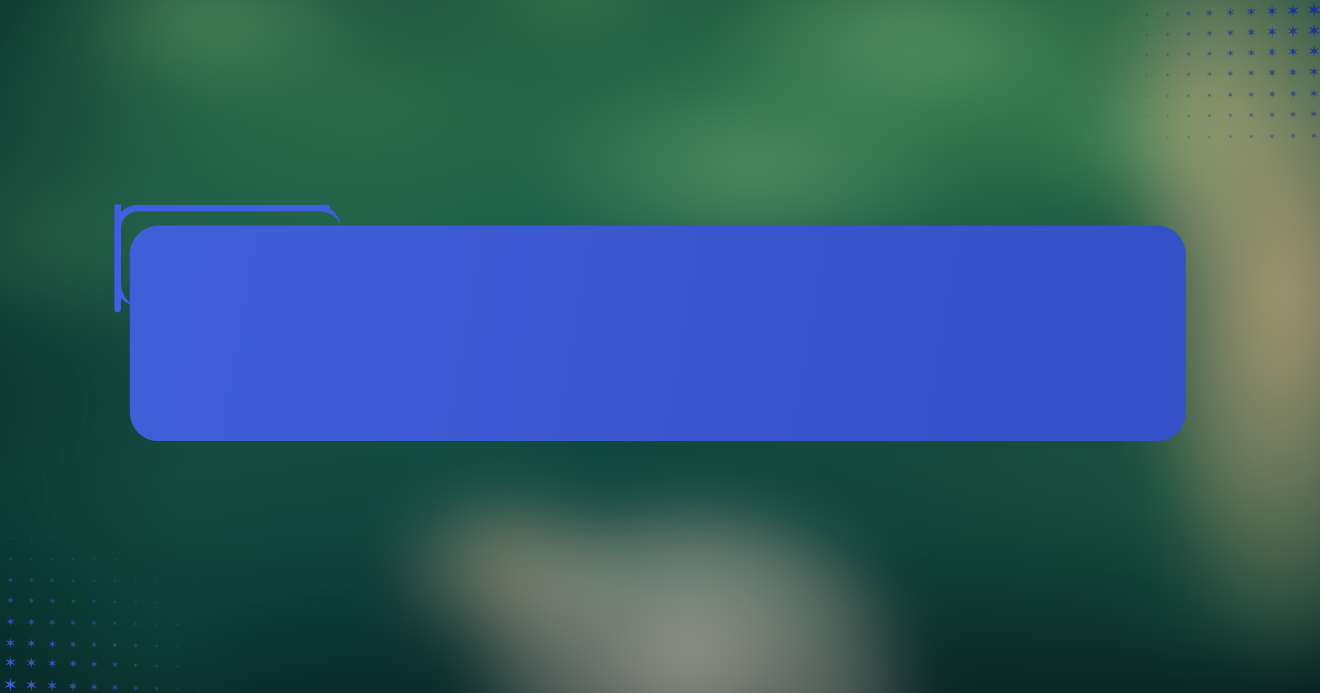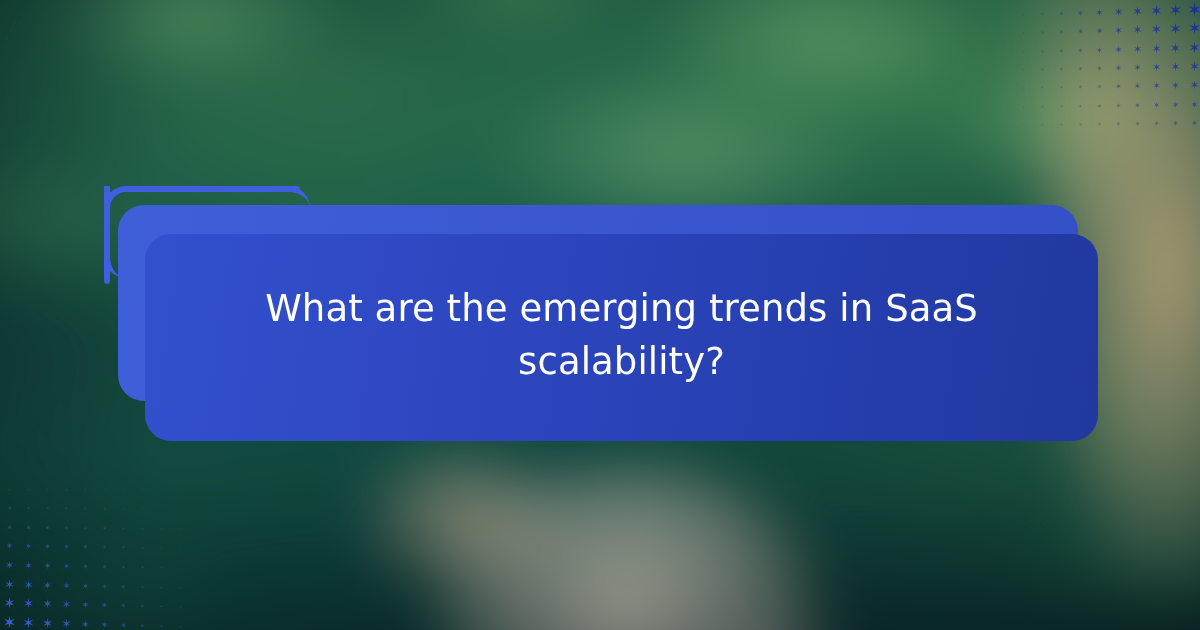--- a/index.html
+++ b/index.html
@@ -129,17 +129,14 @@
       <span class="row" style="height: 19px;"><span class="st" style="width: 19px; height: 19px; line-height: 19px; font-size: 12.7px; color: rgb(63, 99, 232); opacity: 0.75;">✶</span><span class="st" style="width: 19px; height: 19px; line-height: 19px; font-size: 11.6px; color: rgb(63, 99, 232); opacity: 0.7;">✶</span><span class="st" style="width: 19px; height: 19px; line-height: 19px; font-size: 10.5px; color: rgb(63, 99, 232); opacity: 0.65;">✶</span><span class="st" style="width: 19px; height: 19px; line-height: 19px; font-size: 9.5px; color: rgb(63, 99, 232); opacity: 0.6;">✶</span><span class="st" style="width: 19px; height: 19px; line-height: 19px; font-size: 8.4px; color: rgb(63, 99, 232); opacity: 0.55;">✶</span><span class="st" style="width: 19px; height: 19px; line-height: 19px; font-size: 7.3px; color: rgb(63, 99, 232); opacity: 0.5;">✶</span><span class="st" style="width: 19px; height: 19px; line-height: 19px; font-size: 6.3px; color: rgb(63, 99, 232); opacity: 0.45;">✶</span><span class="st" style="width: 19px; height: 19px; line-height: 19px; font-size: 5.2px; color: rgb(63, 99, 232); opacity: 0.4;">✶</span><span class="st" style="width: 19px; height: 19px; line-height: 19px; font-size: 4.1px; color: rgb(63, 99, 232); opacity: 0.35;">✶</span><span class="st" style="width: 19px; height: 19px; line-height: 19px; font-size: 3.1px; color: rgb(63, 99, 232); opacity: 0.3;">✶</span></span>
       <span class="row" style="height: 19px;"><span class="st" style="width: 19px; height: 19px; line-height: 19px; font-size: 14.4px; color: rgb(63, 99, 232); opacity: 0.83;">✶</span><span class="st" style="width: 19px; height: 19px; line-height: 19px; font-size: 13.2px; color: rgb(63, 99, 232); opacity: 0.78;">✶</span><span class="st" style="width: 19px; height: 19px; line-height: 19px; font-size: 12px; color: rgb(63, 99, 232); opacity: 0.72;">✶</span><span class="st" style="width: 19px; height: 19px; line-height: 19px; font-size: 10.7px; color: rgb(63, 99, 232); opacity: 0.66;">✶</span><span class="st" style="width: 19px; height: 19px; line-height: 19px; font-size: 9.5px; color: rgb(63, 99, 232); opacity: 0.6;">✶</span><span class="st" style="width: 19px; height: 19px; line-height: 19px; font-size: 8.2px; color: rgb(63, 99, 232); opacity: 0.54;">✶</span><span class="st" style="width: 19px; height: 19px; line-height: 19px; font-size: 7px; color: rgb(63, 99, 232); opacity: 0.48;">✶</span><span class="st" style="width: 19px; height: 19px; line-height: 19px; font-size: 5.7px; color: rgb(63, 99, 232); opacity: 0.42;">✶</span><span class="st" style="width: 19px; height: 19px; line-height: 19px; font-size: 4.5px; color: rgb(63, 99, 232); opacity: 0.37;">✶</span><span class="st" style="width: 19px; height: 19px; line-height: 19px; font-size: 3.2px; color: rgb(63, 99, 232); opacity: 0.31;">✶</span></span>
       <span class="row" style="height: 19px;"><span class="st" style="width: 19px; height: 19px; line-height: 19px; font-size: 16.2px; color: rgb(63, 99, 232); opacity: 0.92;">✶</span><span class="st" style="width: 19px; height: 19px; line-height: 19px; font-size: 14.8px; color: rgb(63, 99, 232); opacity: 0.85;">✶</span><span class="st" style="width: 19px; height: 19px; line-height: 19px; font-size: 13.4px; color: rgb(63, 99, 232); opacity: 0.78;">✶</span><span class="st" style="width: 19px; height: 19px; line-height: 19px; font-size: 12px; color: rgb(63, 99, 232); opacity: 0.72;">✶</span><span class="st" style="width: 19px; height: 19px; line-height: 19px; font-size: 10.5px; color: rgb(63, 99, 232); opacity: 0.65;">✶</span><span class="st" style="width: 19px; height: 19px; line-height: 19px; font-size: 9.1px; color: rgb(63, 99, 232); opacity: 0.58;">✶</span><span class="st" style="width: 19px; height: 19px; line-height: 19px; font-size: 7.7px; color: rgb(63, 99, 232); opacity: 0.52;">✶</span><span class="st" style="width: 19px; height: 19px; line-height: 19px; font-size: 6.3px; color: rgb(63, 99, 232); opacity: 0.45;">✶</span><span class="st" style="width: 19px; height: 19px; line-height: 19px; font-size: 4.8px; color: rgb(63, 99, 232); opacity: 0.38;">✶</span><span class="st" style="width: 19px; height: 19px; line-height: 19px; font-size: 3.4px; color: rgb(63, 99, 232); opacity: 0.32;">✶</span></span>
     </div>
 
   <div class="outline-card"></div>
   <div class="outline-cap"></div>
 
   <div class="card-back"></div>
 
-  <div class="card-front">
-    <h1 class="headline">What are the emerging trends in SaaS scalability?</h1>
-  </div>
 
 </div>
 
 </body></html>

